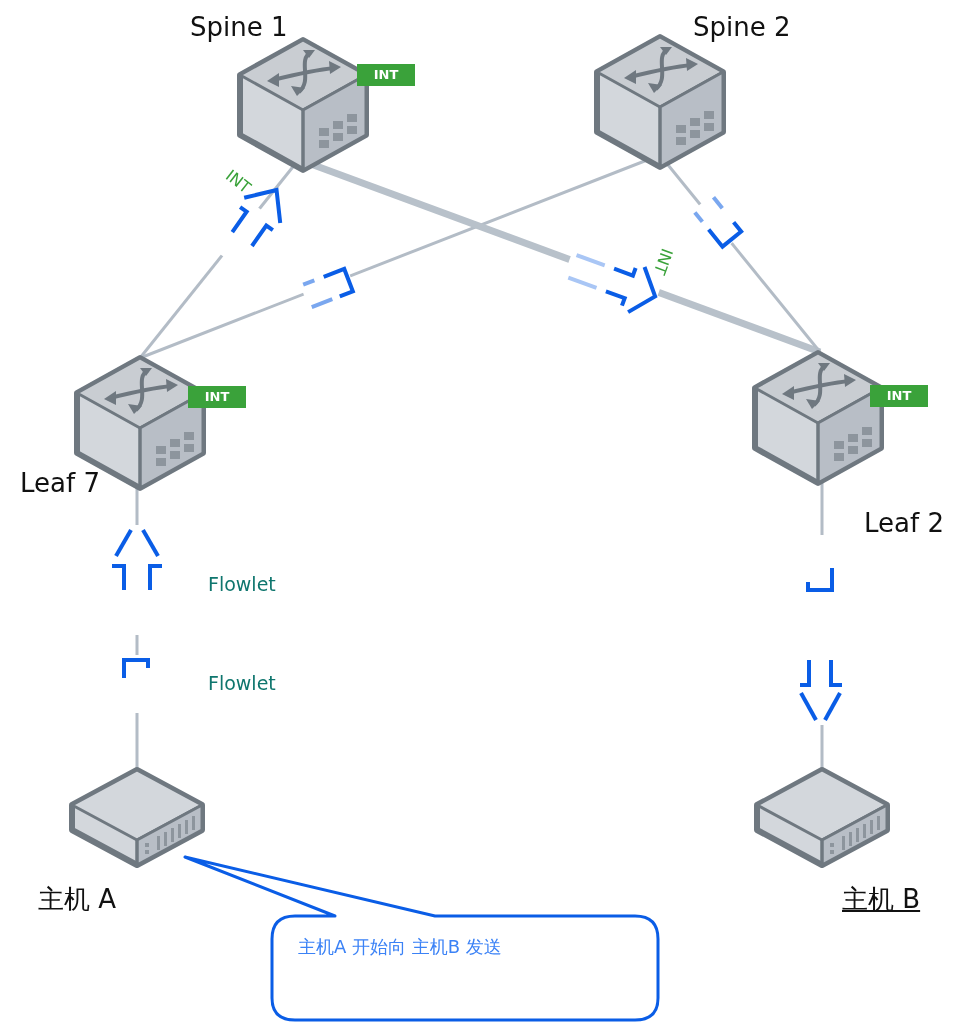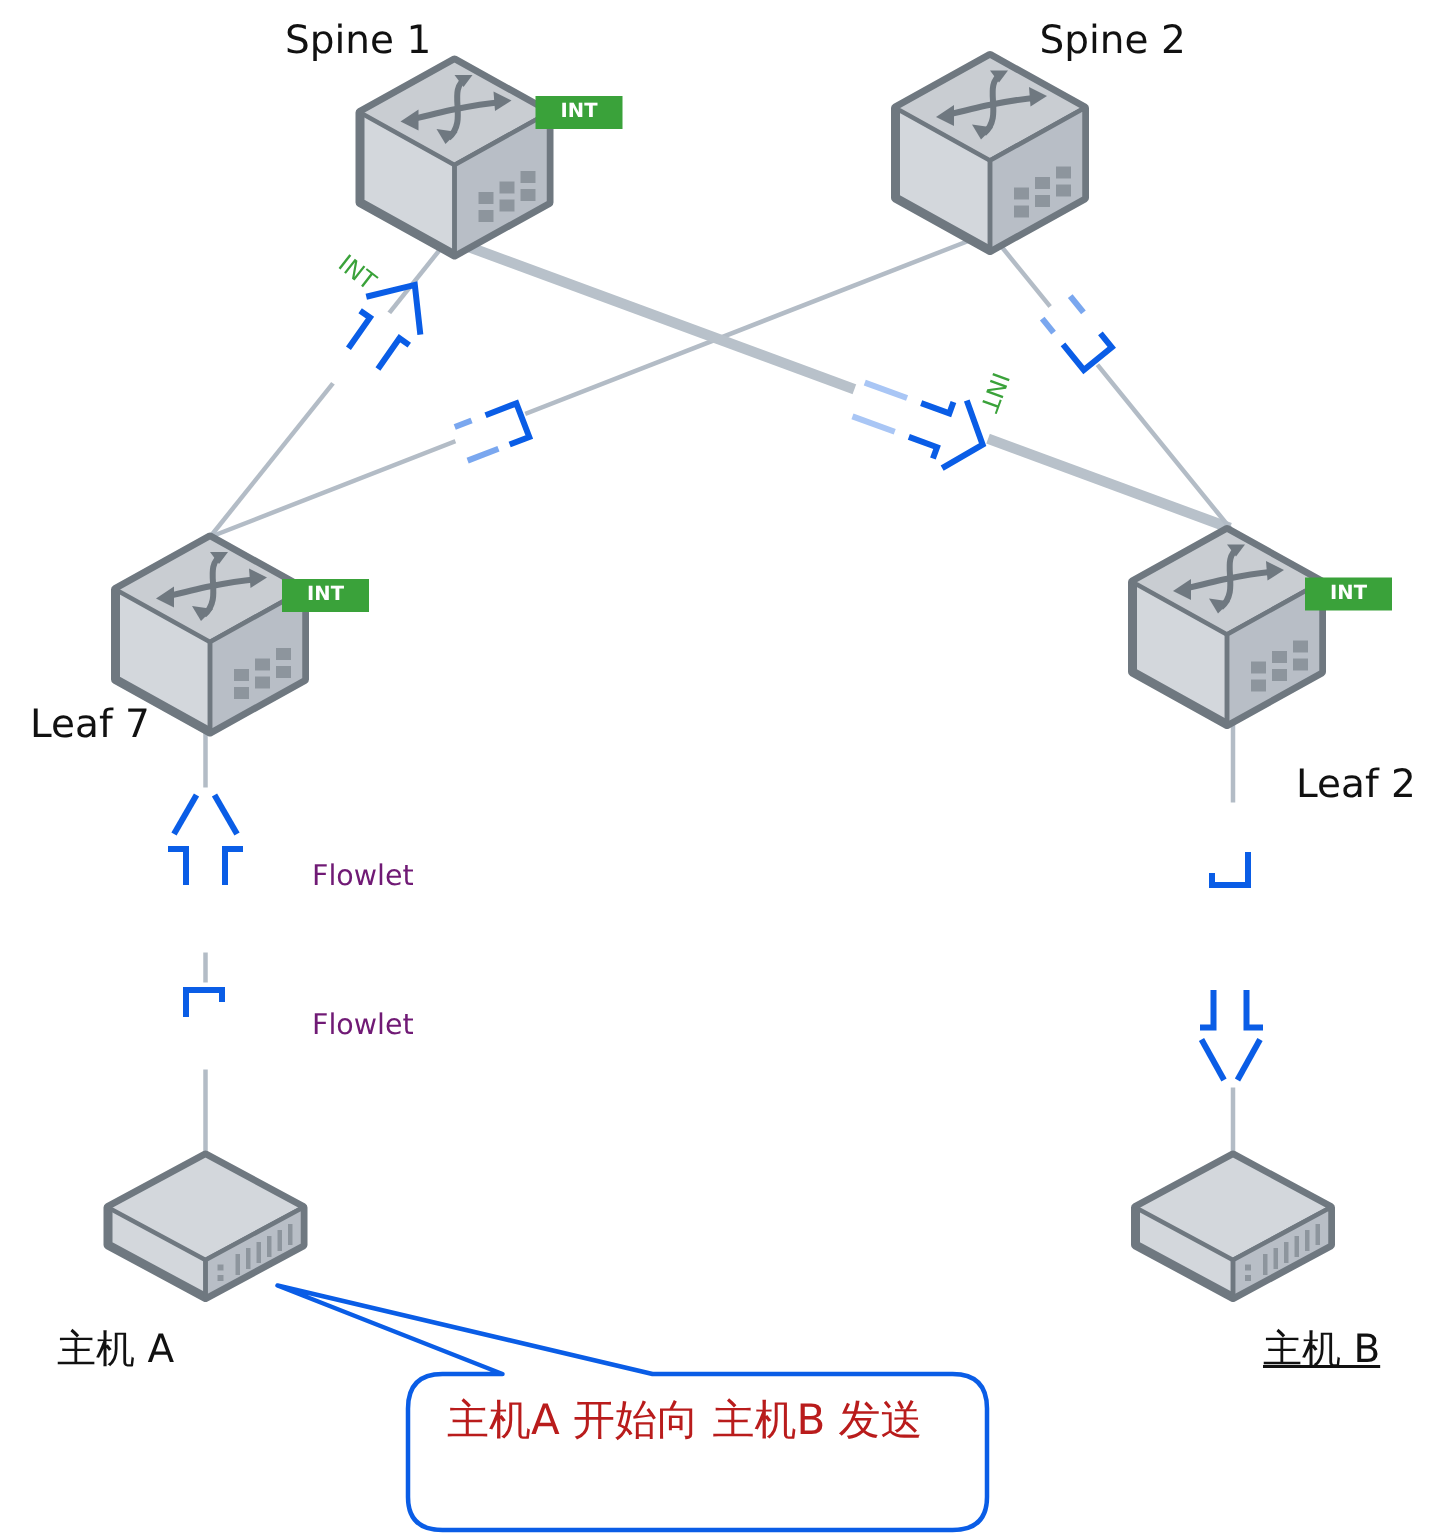--- a/index.html
+++ b/index.html
@@ -1,25 +1,25 @@
 <!DOCTYPE html>
 <html><head>
   <meta charset="utf-8">
   <style>
     html, body { margin: 0; padding: 0; background: #ffffff; }
     body { width: 955px; height: 1024px; position: relative; overflow: hidden;
            font-family: "DejaVu Sans", "Liberation Sans", sans-serif; }
     #diagram { position: absolute; left: 0; top: 0; }
     .label { position: absolute; font-size: 26px; color: #111111; white-space: nowrap; }
-    .flowlet { position: absolute; font-size: 19px; color: #701a75; white-space: nowrap; }
+    .flowlet { position: absolute; font-size: 19px; color: #0f766e; white-space: nowrap; }
     .int-badge { position: absolute; background: #3aa23a; color: #ffffff; font-size: 13px; font-weight: bold;
                  width: 58px; height: 22px; line-height: 22px; text-align: center; }
     .int-tag { position: absolute; color: #3aa23a; font-size: 16px; white-space: nowrap; }
-    .callout-text { position: absolute; left: 298px; top: 932px; width: 340px; font-size: 28px;
-                    color: #b91c1c; line-height: 30px; }
+    .callout-text { position: absolute; left: 298px; top: 932px; width: 340px; font-size: 18px;
+                    color: #3b82f6; line-height: 30px; }
   </style>
 </head>
 <body>
 
 <svg id="diagram" width="955" height="1024" viewBox="0 0 955 1024">
   <defs>
     <linearGradient id="fadeUp" x1="0" y1="1" x2="0" y2="0">
       <stop offset="0" stop-color="#0a5de6" stop-opacity="0.05"></stop>
       <stop offset="1" stop-color="#0a5de6" stop-opacity="1"></stop>
     </linearGradient>

